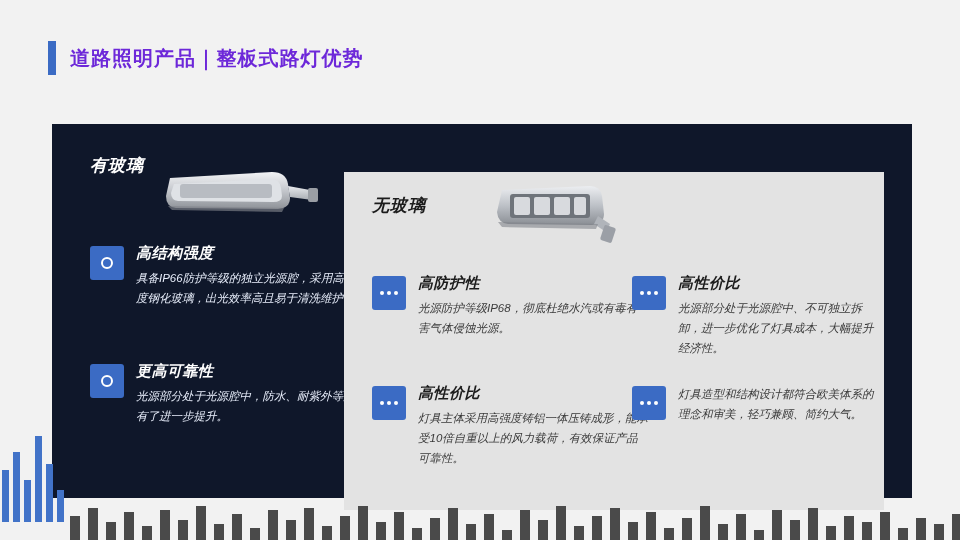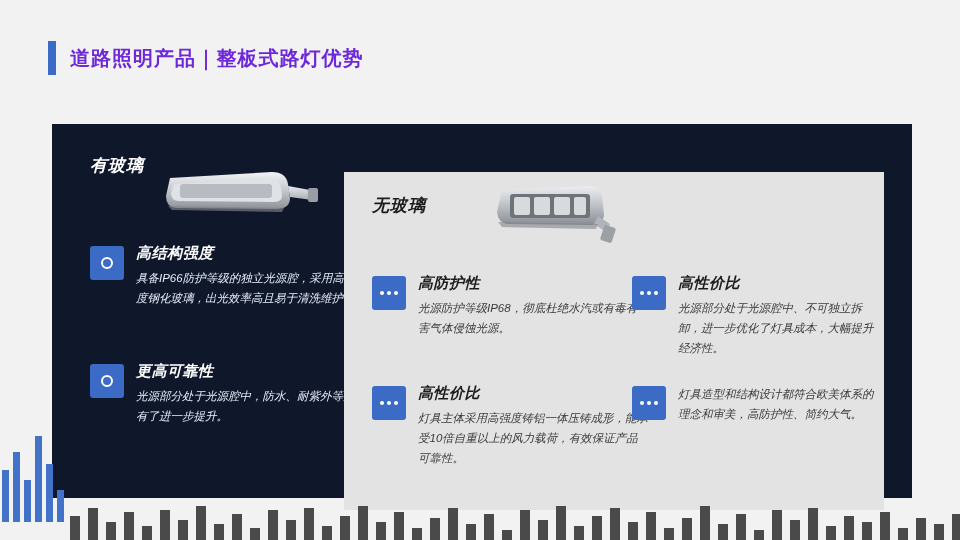--- a/index.html
+++ b/index.html
@@ -268,21 +268,21 @@
       <div class="ficon dots"></div>
       <div class="ftexts">
         <p class="ftitle">高性价比</p>
         <p class="fdesc">光源部分处于光源腔中、不可独立拆卸，进一步优化了灯具成本，大幅提升经济性。</p>
       </div>
     </div>
 
     <div class="feature on-grey" id="feat-c4">
       <div class="ficon dots"></div>
       <div class="ftexts">
-        <p class="fdesc">灯具造型和结构设计都符合欧美体系的理念和审美，高防护性、简约大气。</p>
+        <p class="fdesc">灯具造型和结构设计都符合欧美体系的理念和审美，轻巧兼顾、简约大气。</p>
       </div>
     </div>
 
   </div>
 </div>
 
 <svg class="bars-left" viewBox="0 0 64 110" preserveAspectRatio="none">
   <rect x="2" y="58" width="7" height="52" fill="#4273c8"></rect>
   <rect x="13" y="40" width="7" height="70" fill="#4273c8"></rect>
   <rect x="24" y="68" width="7" height="42" fill="#4273c8"></rect>

